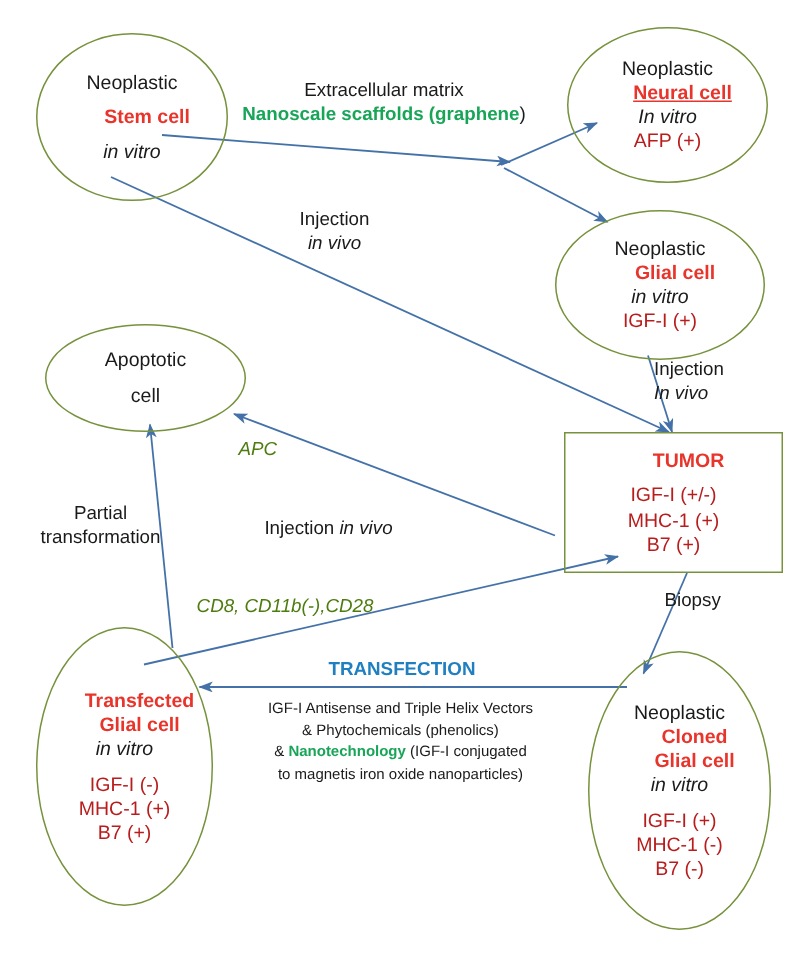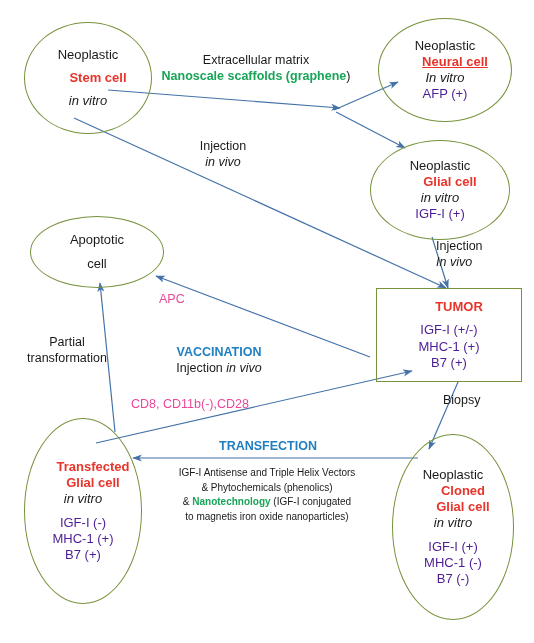--- a/index.html
+++ b/index.html
@@ -41,36 +41,36 @@
     border: 1.4px solid #76923c;
     background: transparent;
     align-items: center;
   }
   .ln {
     line-height: 1.25;
     white-space: nowrap;
   }
   .t-black  { color: #1a1a1a; }
   .t-red    { color: #e8342a; font-weight: bold; padding-left: 20px; }
-  .t-purple { color: #4c1d95; }
+  .t-purple { color: #b91c1c; }
   .t-green  { color: #18a558; font-weight: bold; }
   .t-blue   { color: #1f7fc0; font-weight: bold; }
   .it { font-style: italic; }
   .ul { text-decoration: underline; }
   .fs13 { font-size: 13px; }
   .gap { height: 7px; }
   .edge-label {
     position: absolute;
     text-align: center;
     color: #1a1a1a;
     font-size: 12.5px;
     line-height: 1.3;
     white-space: nowrap;
   }
-  .edge-label.purple { color: #ec4899; }
+  .edge-label.purple { color: #4d7c0f; font-style: italic; }
   .block-text {
     position: absolute;
     text-align: center;
     font-size: 10px;
     line-height: 1.45;
     color: #1a1a1a;
     white-space: nowrap;
   }
 </style>
 </head>
@@ -187,21 +187,20 @@
   <div class="edge-label" style="left:14px; top:334px; width:106px;">
     <div>Partial</div>
     <div>transformation</div>
   </div>
 
   <div class="edge-label" style="left:443px; top:392px; width:60px; text-align:left;">
     <div>Biopsy</div>
   </div>
 
   <div class="edge-label" style="left:143px; top:344px; width:152px;">
-    <div class="t-blue">VACCINATION</div>
     <div><span>Injection </span><span class="it">in vivo</span></div>
   </div>
 
   <div class="edge-label purple" style="left:125px; top:396px; width:130px;">
     <div>CD8, CD11b(-),CD28</div>
   </div>
 
   <div class="edge-label" style="left:203px; top:438px; width:130px;">
     <div class="t-blue">TRANSFECTION</div>
   </div>

